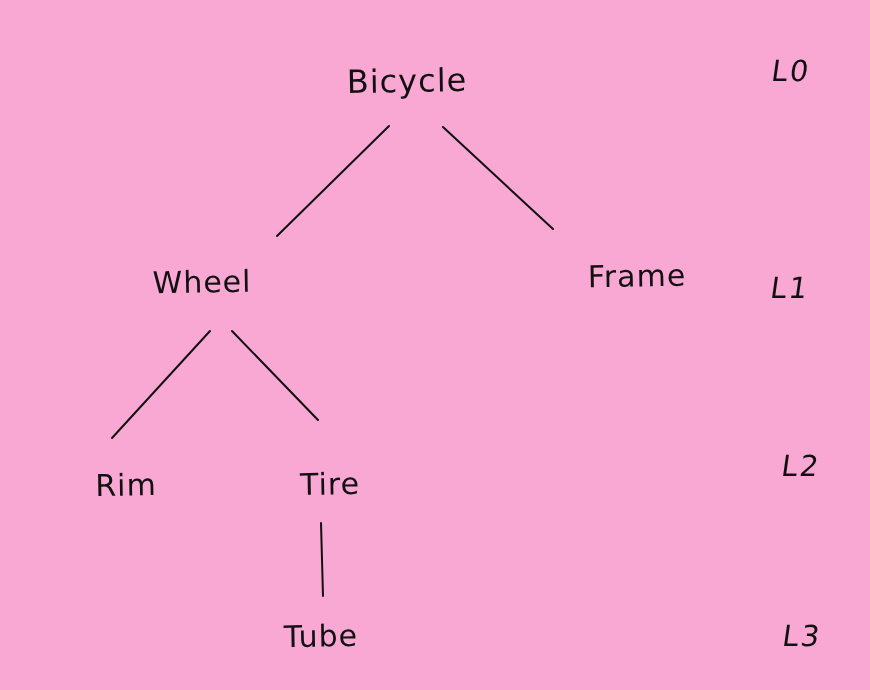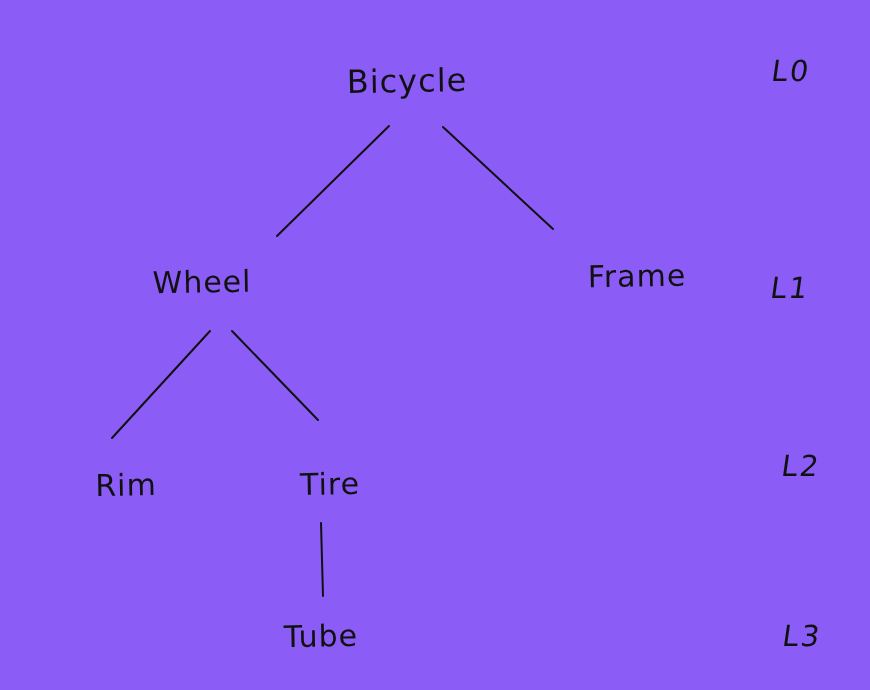--- a/index.html
+++ b/index.html
@@ -4,21 +4,21 @@
 <style>
   html, body {
     margin: 0;
     padding: 0;
     background: #ffffff;
   }
   #stage {
     position: relative;
     width: 870px;
     height: 690px;
-    background: #8b5cf6;
+    background: #f9a8d4;
     overflow: hidden;
     font-family: "DejaVu Sans", sans-serif;
   }
   #edges-svg {
     position: absolute;
     left: 0;
     top: 0;
     width: 870px;
     height: 690px;
   }

